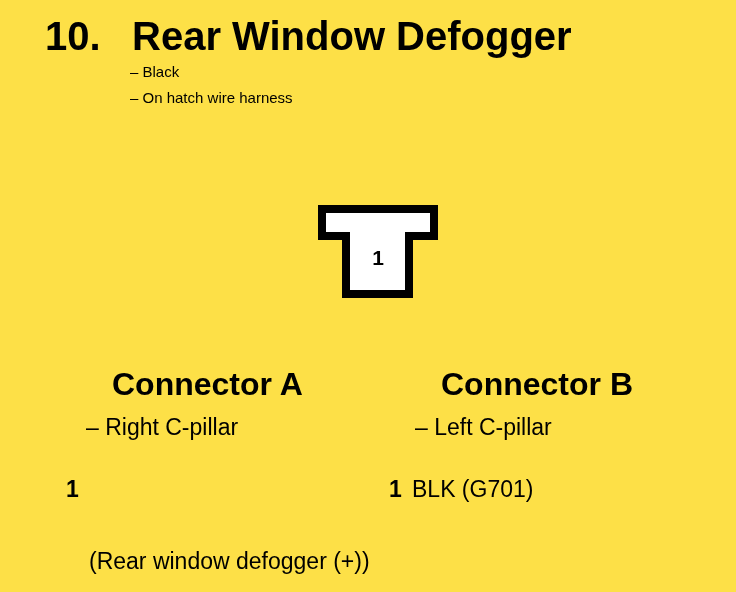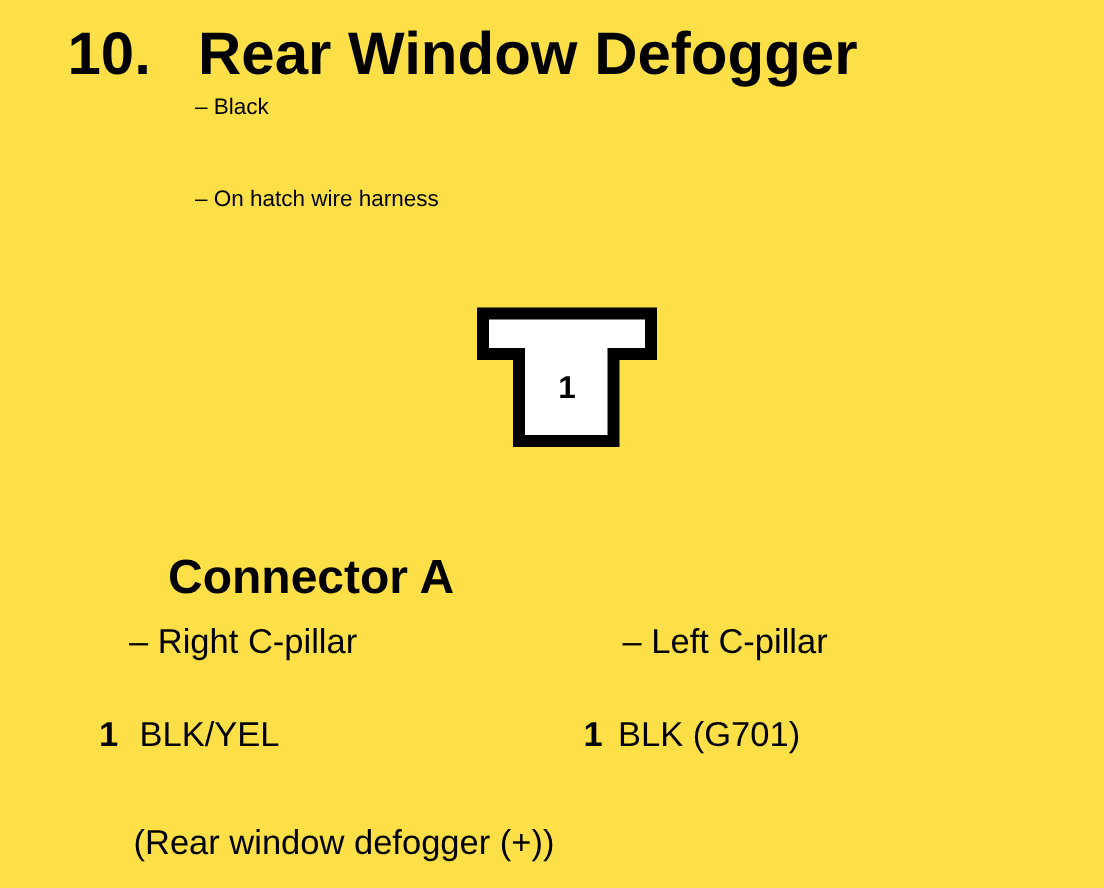--- a/index.html
+++ b/index.html
@@ -13,21 +13,21 @@
     font-family: "Liberation Sans", sans-serif;
     overflow: hidden;
   }
   .abs { position: absolute; line-height: 1.05; white-space: nowrap; }
 
   .section-num   { left: 45px;  top: 15px; font-size: 40px; font-weight: bold; }
   .page-title    { left: 132px; top: 15px; font-size: 40px; font-weight: bold; }
 
   .note          { font-size: 15px; }
   .note-1        { left: 130px; top: 64px; }
-  .note-2        { left: 130px; top: 90px; margin-top: 35px; }
+  .note-2        { left: 130px; top: 90px; }
 
   .connector-svg { position: absolute; left: 314px; top: 201px; }
   .cavity-text   { font-family: "Liberation Sans", sans-serif; font-size: 21px; font-weight: bold; fill: #000000; }
 
   .conn-name     { font-size: 32px; font-weight: bold; margin-left: 24px; }
   .conn-a-name   { left: 88px;  top: 368px; }
   .conn-b-name   { left: 417px; top: 368px; }
 
   .conn-loc      { font-size: 23px; }
   .conn-a-loc    { left: 86px;  top: 415px; }
@@ -57,21 +57,21 @@
   <div class="abs note note-2">– On hatch wire harness</div>
 
   <svg class="connector-svg" width="128" height="101" viewBox="0 0 128 101">
     <path d="M 8 8 L 120 8 L 120 35 L 95 35 L 95 93 L 32 93 L 32 35 L 8 35 Z" fill="#ffffff" stroke="#000000" stroke-width="8" stroke-linejoin="miter"></path>
     <text class="cavity-text" x="64" y="64" text-anchor="middle">1</text>
   </svg>
 
   <div class="abs conn-name conn-a-name">Connector A</div>
   <div class="abs conn-loc conn-a-loc">– Right C-pillar</div>
   <div class="abs pin-num a-pin-num">1</div>
-  <div class="abs pin-wire a-pin-wire">BLK/YEL</div>
   <div class="abs pin-desc a-pin-desc">(Rear window defogger (+))</div>
 
+  <div class="abs conn-name conn-b-name">Connector B</div>
   <div class="abs conn-loc conn-b-loc">– Left C-pillar</div>
   <div class="abs pin-num b-pin-num">1</div>
   <div class="abs pin-wire b-pin-wire">BLK (G701)</div>
   <div class="abs pin-desc b-pin-desc"></div>
 
 </div>
 
 </body></html>

